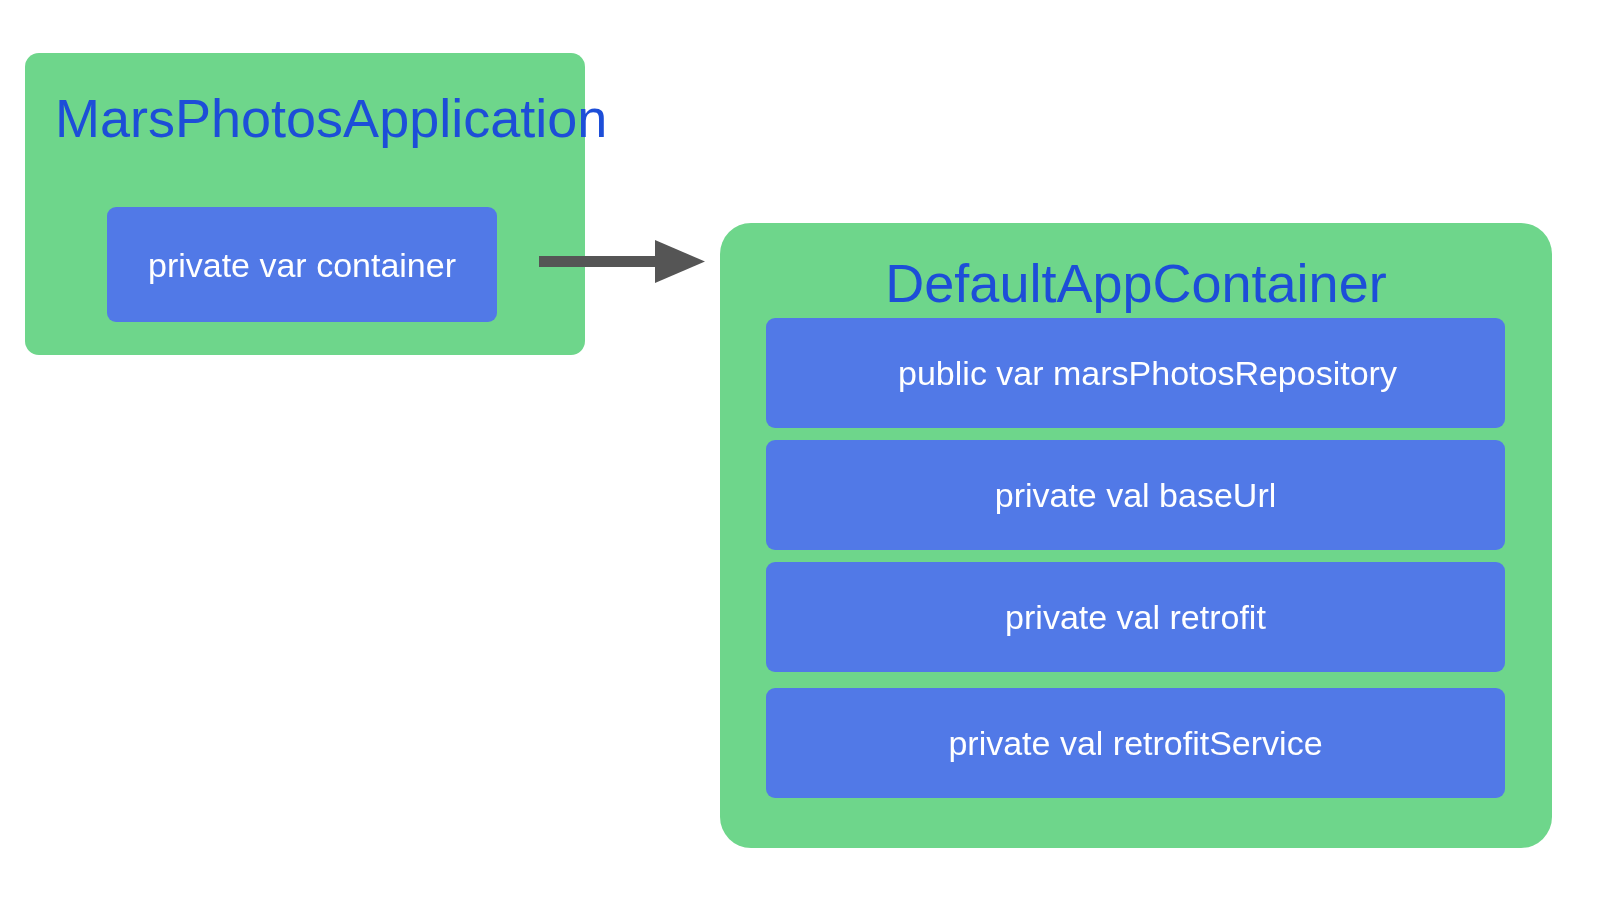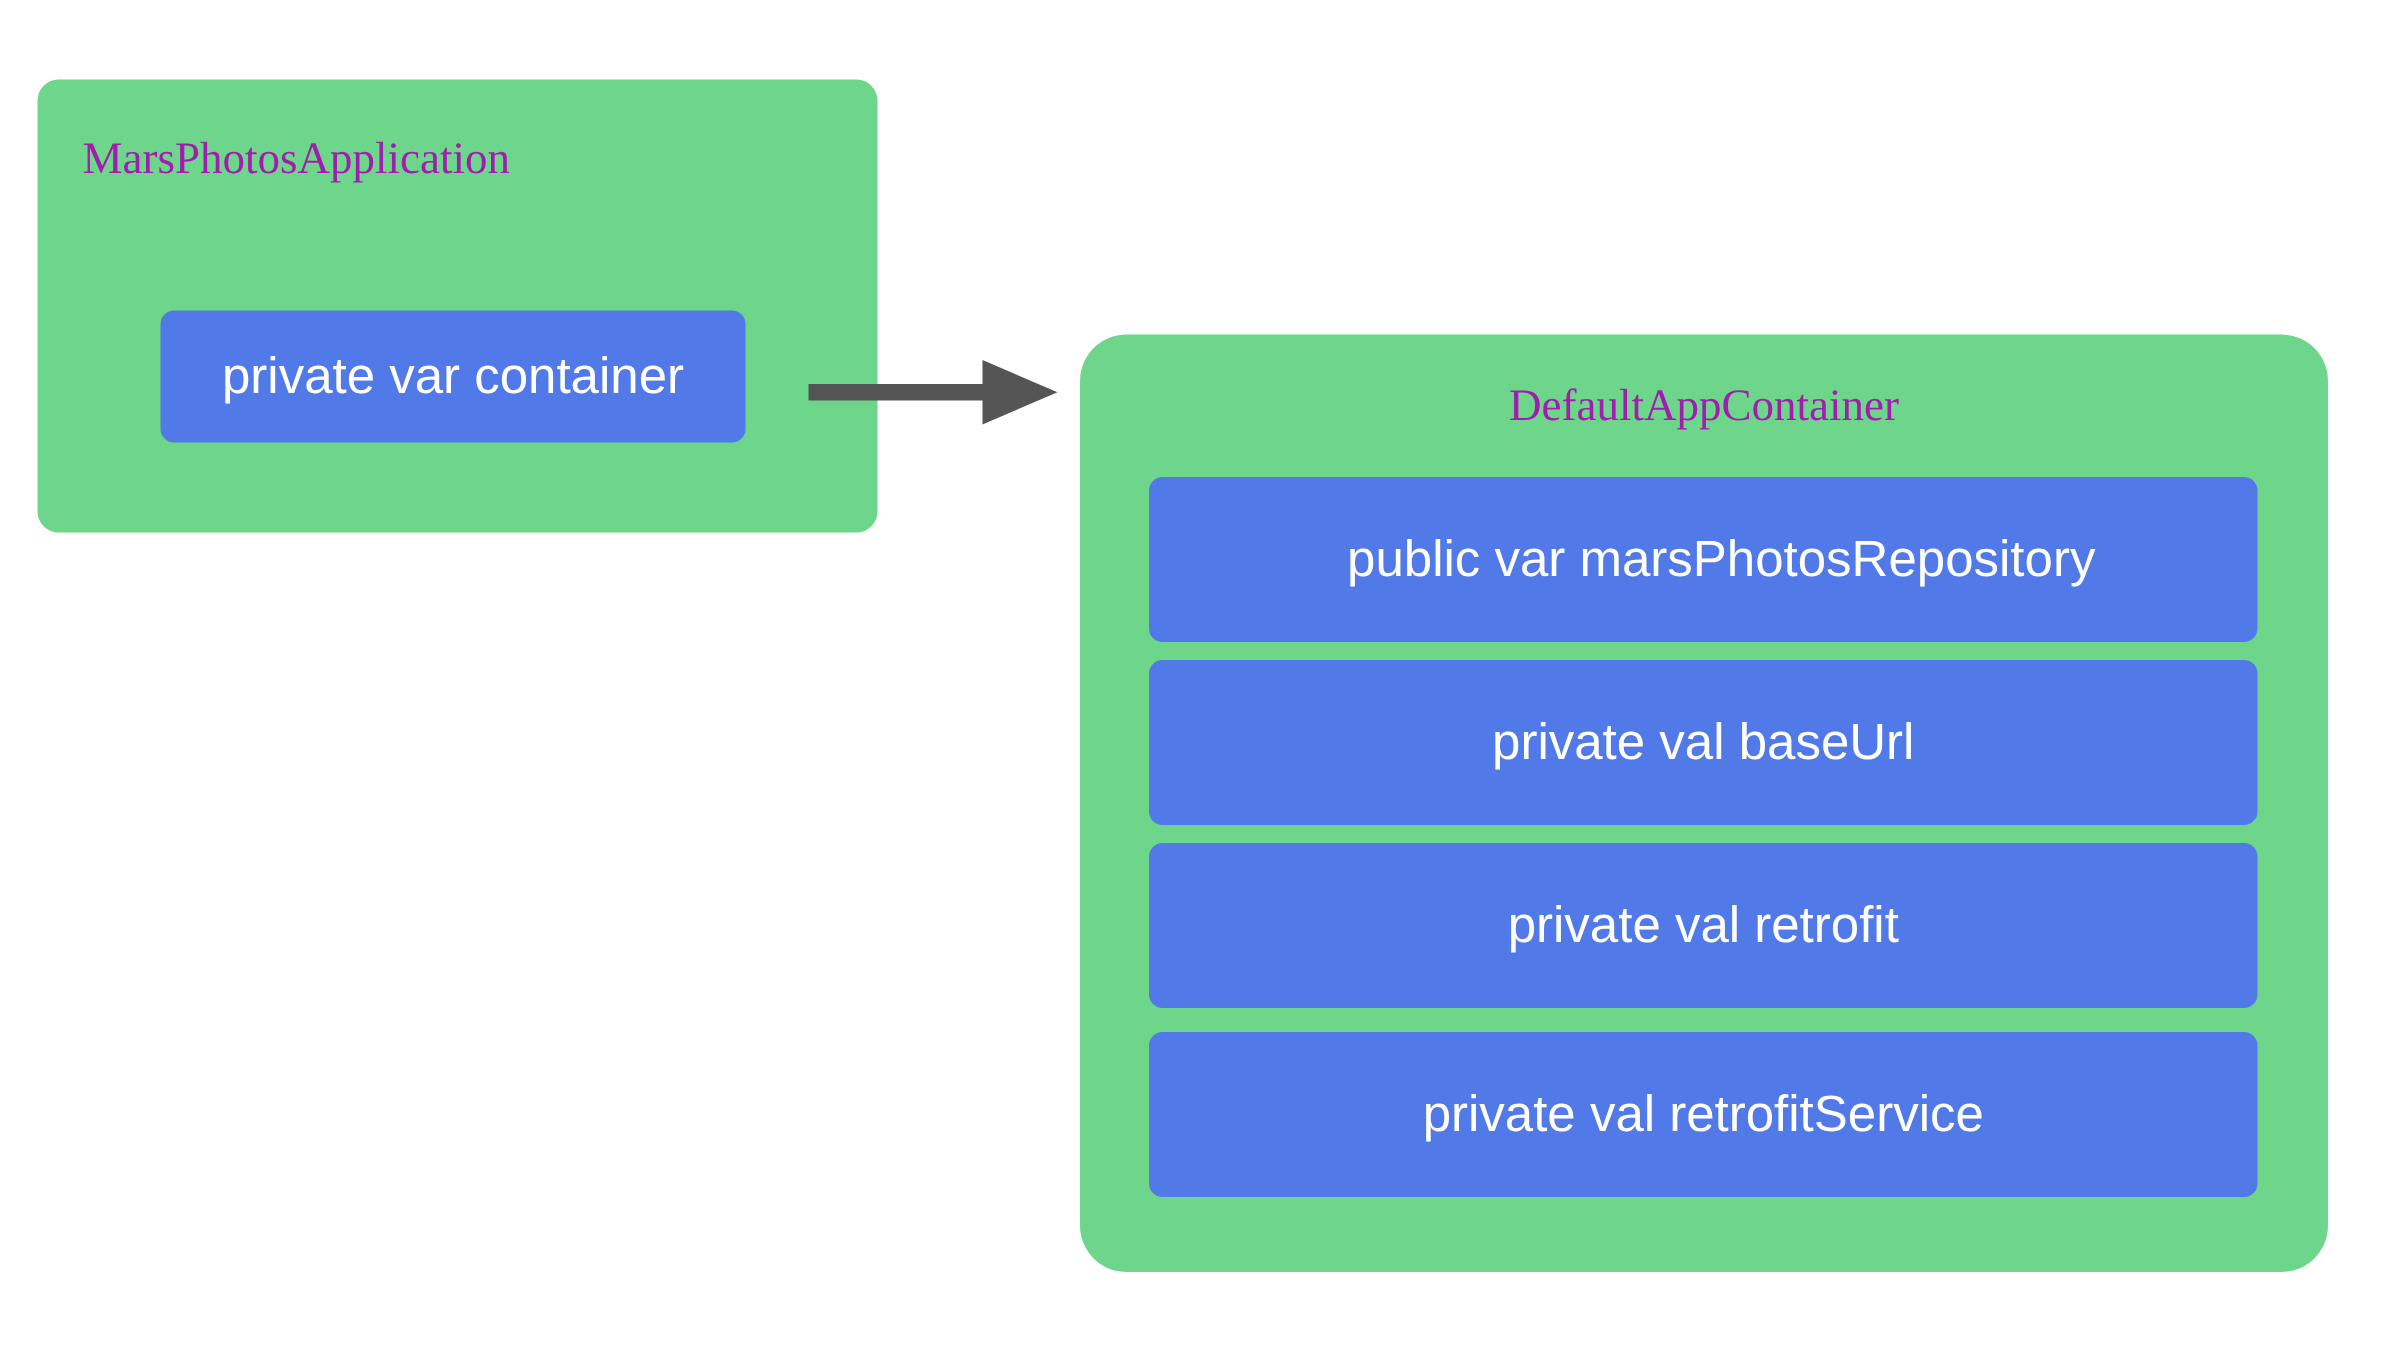--- a/index.html
+++ b/index.html
@@ -40,27 +40,26 @@
     left: 720px;
     top: 223px;
     width: 832px;
     height: 625px;
     border-radius: 31px;
   }
 
   
   .card-title {
     position: absolute;
-    color: #a21caf;
-    font-size: 30px;
+    color: #1d4ed8;
+    font-size: 54px;
     font-weight: 400;
     line-height: 1;
     white-space: nowrap;
     letter-spacing: 0px;
-    font-family: Liberation Serif, serif;
   }
 
   #app-card-title {
     left: 30px;
     top: 38px;
     text-align: left;
   }
 
   #container-card-title {
     left: 0;
@@ -83,21 +82,21 @@
     line-height: 1;
     white-space: nowrap;
     box-sizing: border-box;
   }
 
   
   #chip-container {
     left: 82px;
     top: 154px;
     width: 390px;
-    height: 88px;
+    height: 115px;
     text-align: right;
   }
 
   
   .container-chip {
     left: 46px;
     width: 739px;
     height: 110px;
   }
   .container-chip.pos-0 { top: 95px; padding-left: 24px; }

